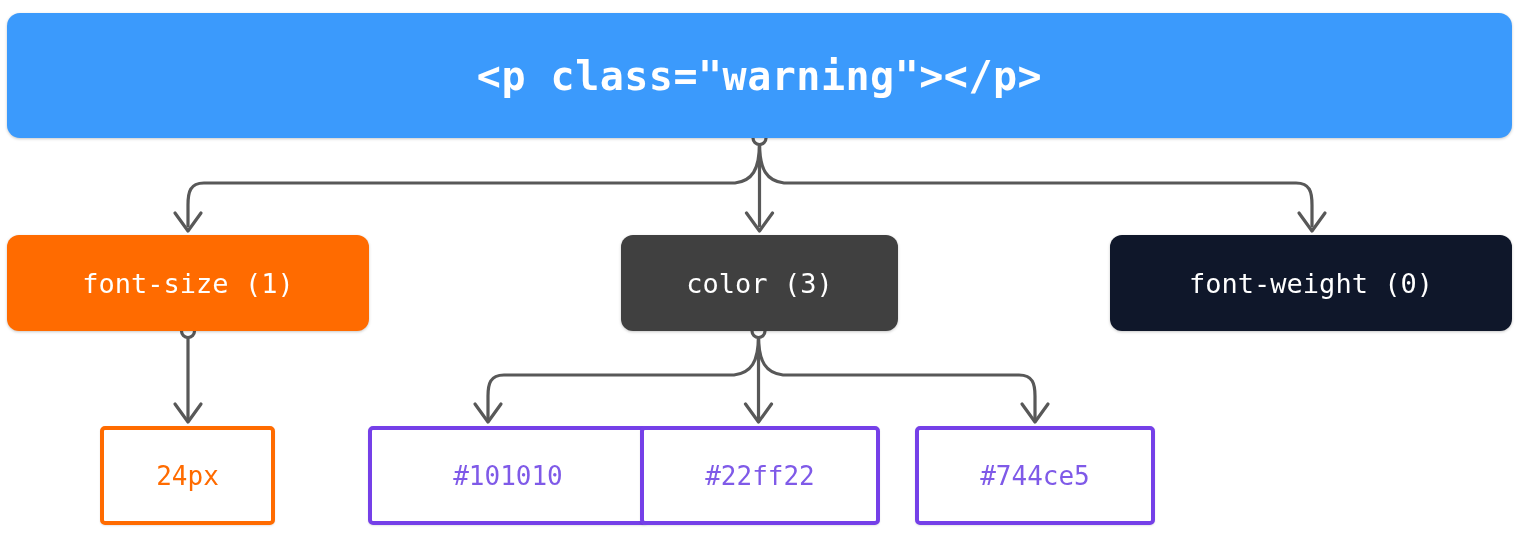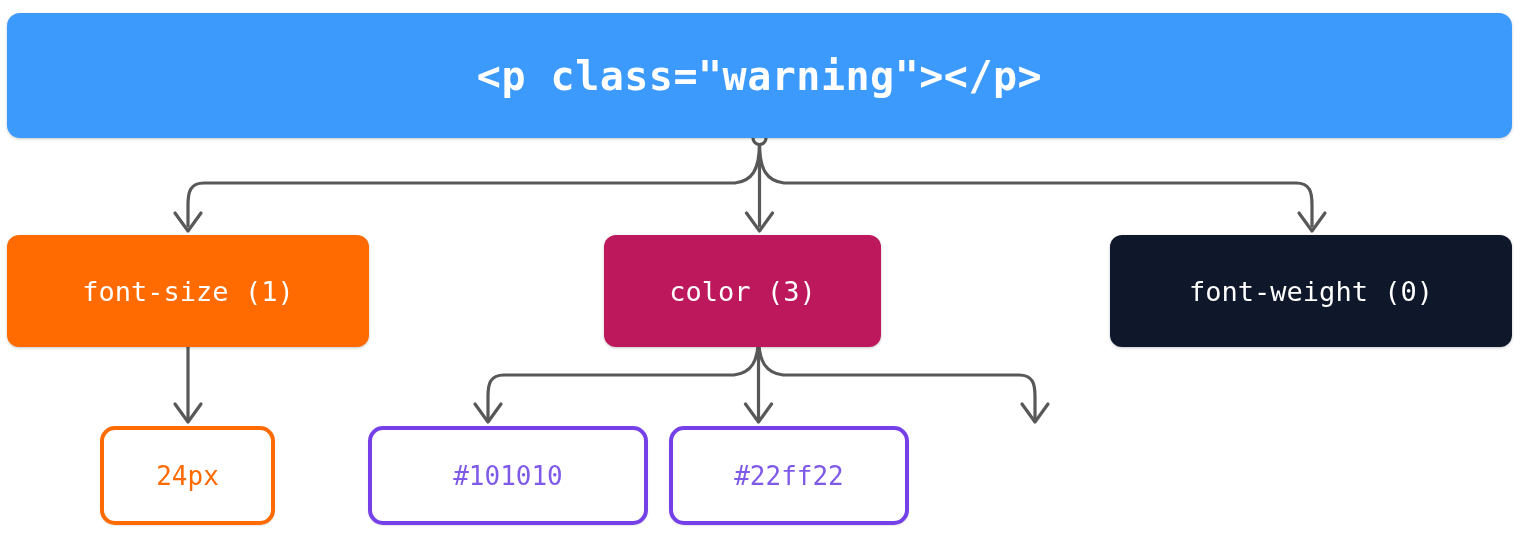--- a/index.html
+++ b/index.html
@@ -47,54 +47,54 @@
 
   .node-filled {
     color: #ffffff;
     box-shadow: 0 1px 3px rgba(0,0,0,0.22);
   }
 
   .node-outlined {
     background: #ffffff;
     border-width: 4px;
     border-style: solid;
-    border-radius: 15px;
+    border-radius: 5px;
     box-shadow: 0 1px 2px rgba(0,0,0,0.10);
   }
 
   
   #node-root {
     left: 7px;
     top: 13px;
     width: 1505px;
     height: 125px;
     background: #3b9afc;
     border-radius: 13px;
     font-size: 40px;
     font-weight: bold;
     letter-spacing: 0.5px;
   }
 
   
   .node-prop {
     top: 235px;
-    height: 112px;
+    height: 96px;
     font-size: 27px;
     font-weight: normal;
     text-align: right;
   }
   #node-font-size {
     left: 7px;
     width: 362px;
     background: #ff6b00;
   }
   #node-color {
-    left: 604px;
+    left: 621px;
     width: 277px;
-    background: #be185d;
+    background: #404040;
   }
   #node-font-weight {
     left: 1110px;
     width: 402px;
     background: #0f172a;
   }
 
   
   .node-value {
     top: 426px;
@@ -111,21 +111,20 @@
     left: 368px;
     width: 280px;
     border-color: #7540e8;
     color: #7f5ae8;
   }
   #node-22ff22 {
     left: 640px;
     width: 240px;
     border-color: #7540e8;
     color: #7f5ae8;
-    margin-left: 29px;
   }
   #node-744ce5 {
     left: 915px;
     width: 240px;
     border-color: #7540e8;
     color: #7f5ae8;
   }
 
   .edge-path {
     fill: none;
@@ -209,14 +208,17 @@
   </div>
 
   <div class="node node-outlined node-value" id="node-101010">
     <span>#101010</span>
   </div>
 
   <div class="node node-outlined node-value" id="node-22ff22">
     <span>#22ff22</span>
   </div>
 
+  <div class="node node-outlined node-value" id="node-744ce5">
+    <span>#744ce5</span>
+  </div>
 
 </div>
 
 </body></html>

